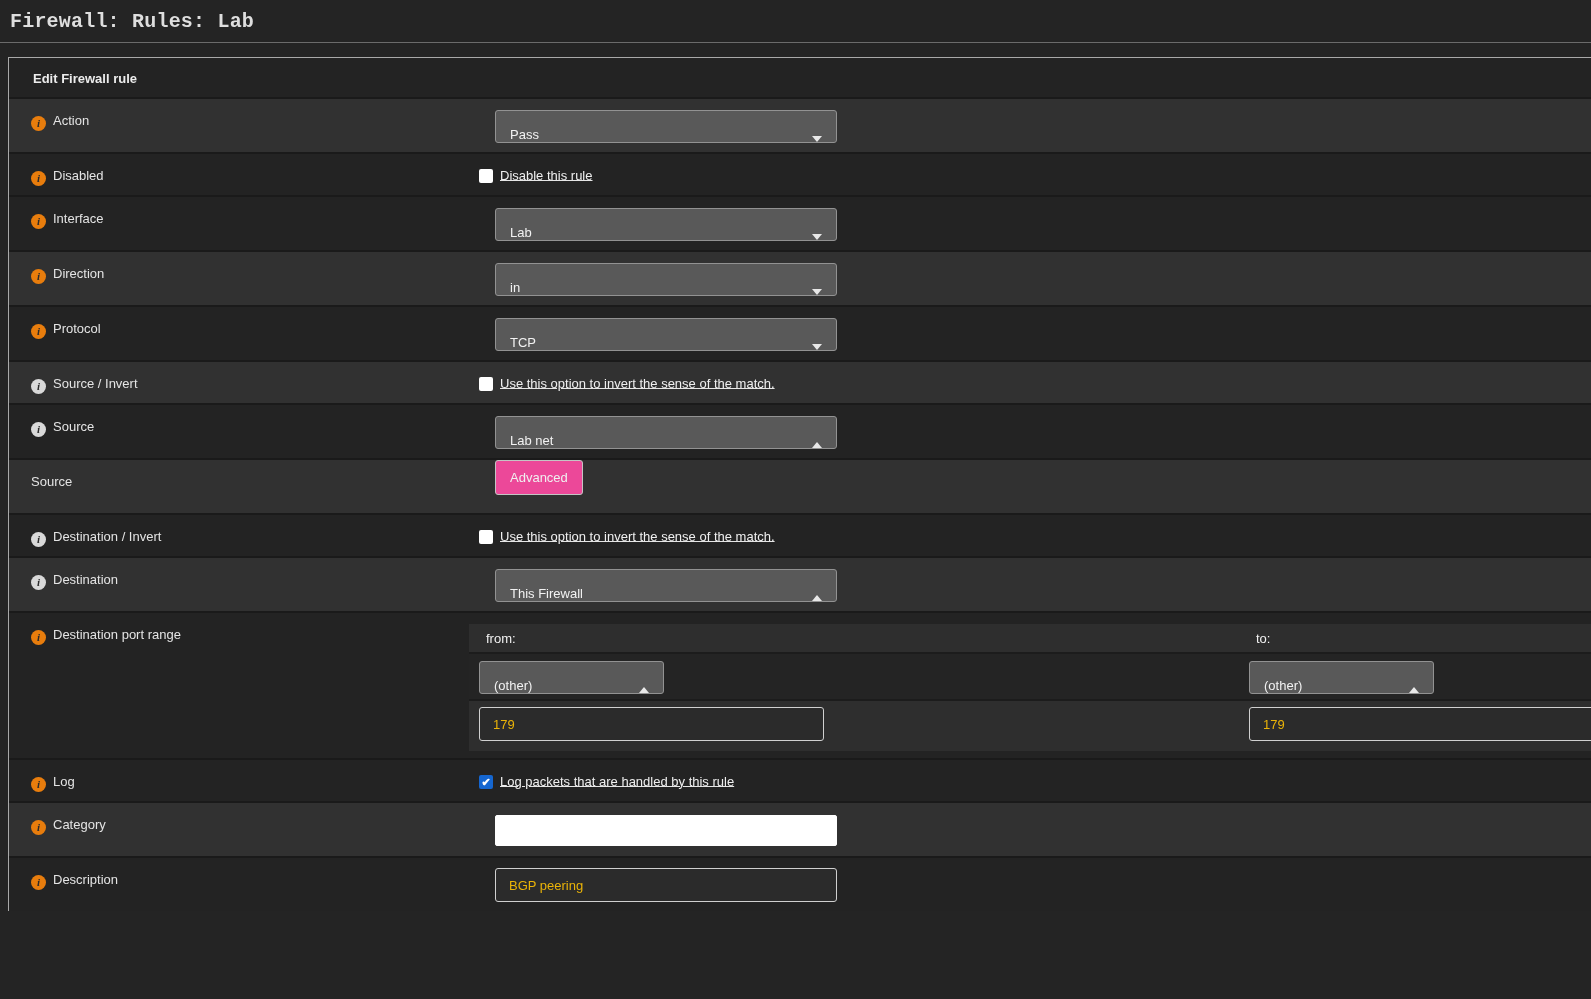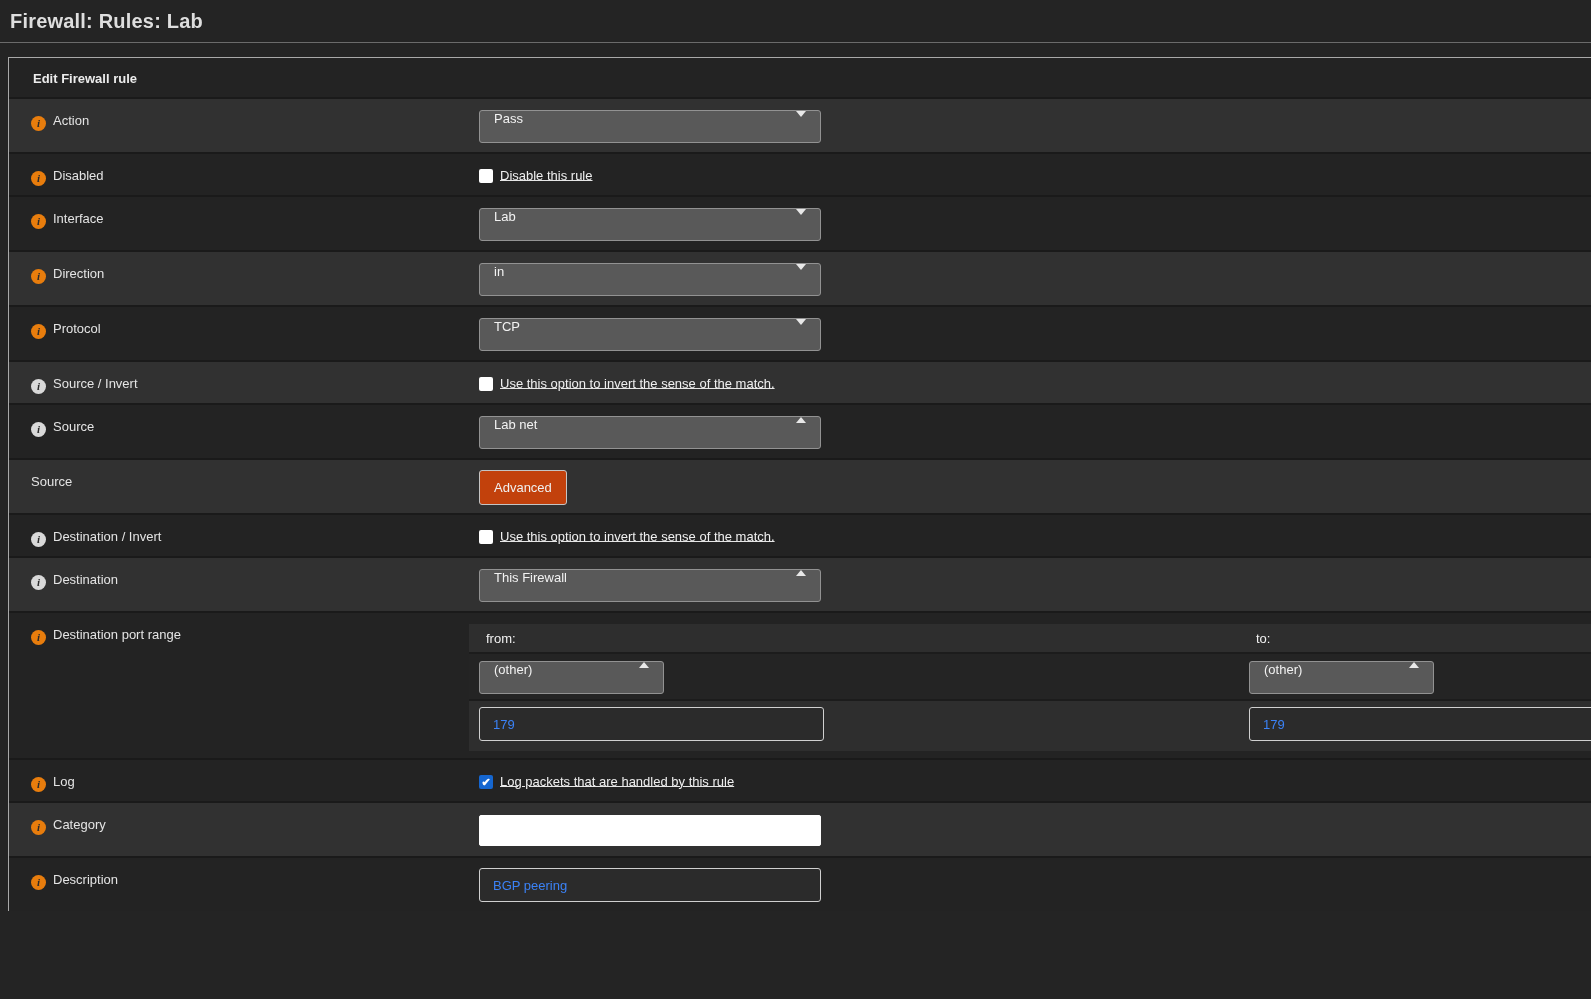--- a/index.html
+++ b/index.html
@@ -3,61 +3,61 @@
 <meta charset="utf-8">
 <style>
   html,body{margin:0;padding:0;}
   body{
     width:1591px;height:999px;overflow:hidden;
     background:#242424;color:#e6e6e6;
     font-family:"Liberation Sans", sans-serif;
     font-size:13px;
   }
   
-  .titlebar{height:43px;box-sizing:border-box;padding:10px 0 0 10px;border-bottom:1px solid #6b6b6b;background:#242424;}
+  .titlebar{height:43px;box-sizing:border-box;padding:10px 0 0 10px;border-bottom:1px solid #6b6b6b;background:#242424;font-family:Liberation Mono, monospace;}
   .titlebar h1{margin:0;font-size:20px;font-weight:bold;color:#dedede;letter-spacing:.2px;}
   
   .panel{margin:14px 0 0 8px;border:1px solid #a9a9a9;border-right:none;border-bottom:none;background:#232323;}
   .panel-header{height:39px;box-sizing:border-box;padding:13px 0 0 24px;font-weight:bold;color:#ececec;background:#232323;}
   
   .row{display:flex;box-sizing:border-box;border-top:2px solid #1a1a1a;}
   .row.light{background:#313131;}
   .row.dark{background:#232323;}
-  .t-select,.t-input,.t-button{height:55px;}
+  .t-select,.t-input,.t-button{height:55px;gap:16px;}
   .t-checkbox{height:43px;}
   .t-portrange{height:147px;}
   .cell-label{flex:0 0 460px;box-sizing:border-box;padding:14px 10px 0 22px;color:#e4e4e4;}
   .cell-control{flex:1;box-sizing:border-box;padding-left:10px;position:relative;}
   
   .info-icon{display:inline-block;width:15px;height:15px;border-radius:50%;text-align:center;
     line-height:15px;font-family:"Liberation Serif",serif;font-style:italic;font-weight:bold;
     font-size:11px;color:#2b2b2b;vertical-align:-2px;margin-right:7px;}
   .info-icon.orange{background:#e87d0d;}
   .info-icon.gray{background:#d9d9d9;}
   
   .ui-select{margin-top:11px;width:342px;height:33px;box-sizing:border-box;background:#595959;
-    border:1px solid #929292;border-radius:3px;color:#f2f2f2;display:flex;align-items:flex-start;
+    border:1px solid #929292;border-radius:3px;color:#f2f2f2;display:flex;align-items:flex-end;
     justify-content:space-between;padding:0 14px;cursor:pointer;}
   .caret{width:0;height:0;border-left:5px solid transparent;border-right:5px solid transparent;display:inline-block;}
   .caret.down{border-top:6px solid #e8e8e8;}
   .caret.up{border-bottom:6px solid #e8e8e8;}
   
   .check-wrap{padding-top:13px;text-decoration:underline;}
   .checkbox{display:inline-block;width:14px;height:14px;background:#ffffff;border-radius:2px;
     vertical-align:middle;margin-right:7px;cursor:pointer;text-align:center;line-height:14px;}
   .checkbox.checked{background:#1566d0;}
   .checkbox.checked::after{content:"\2714";color:#ffffff;font-size:11px;font-weight:bold;}
   .check-text{vertical-align:middle;color:#efefef;}
   
-  .ui-button{margin-top:10px;display:inline-block;background:#c2410c;border:1px solid #c4c4c4;
+  .ui-button{display:inline-block;background:#ec4899;border:1px solid #c4c4c4;
     border-radius:3px;color:#f0f0f0;font-size:13px;padding:9px 14px;cursor:pointer;
     font-family:"Liberation Sans",sans-serif;}
   
   .text-input{margin-top:10px;width:342px;height:34px;box-sizing:border-box;background:#2b2b2b;
-    border:1px solid #d0d0d0;border-radius:3px;color:#3b82f6;font-size:13px;padding:0 13px;
+    border:1px solid #d0d0d0;border-radius:3px;color:#eab308;font-size:13px;padding:0 13px;
     font-family:"Liberation Sans",sans-serif;}
   .white-input{margin-top:12px;width:342px;height:31px;box-sizing:border-box;background:#ffffff;
     border:1px solid #ffffff;border-radius:2px;color:#222222;font-size:13px;padding:0 10px;
     font-family:"Liberation Sans",sans-serif;}
   
   .pr{padding-left:0;}
   .pr-gap{height:11px;}
   .pr-strip{display:flex;box-sizing:border-box;padding-left:10px;}
   .pr-header{height:30px;background:#2e2e2e;border-bottom:2px solid #1c1c1c;}
   .pr-header span{font-weight:normal;color:#f2f2f2;padding-top:7px;display:inline-block;}

